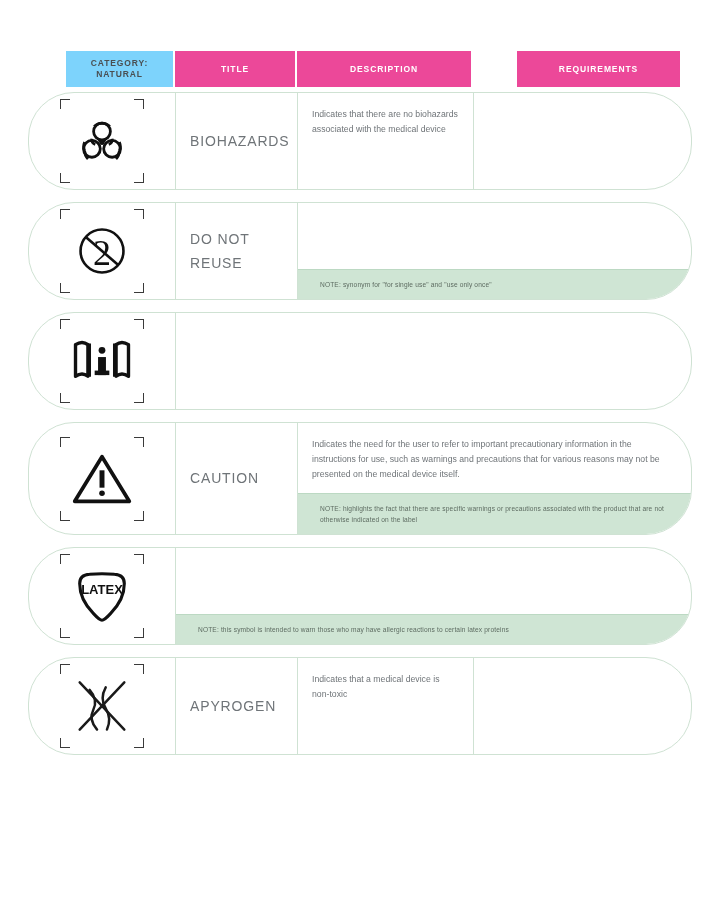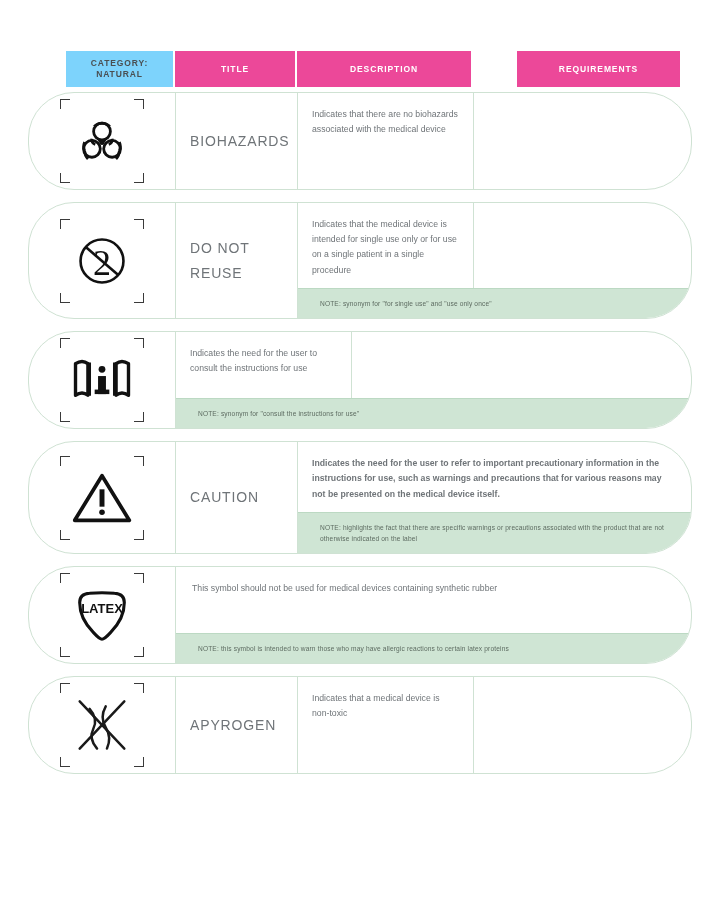--- a/index.html
+++ b/index.html
@@ -118,21 +118,20 @@
     box-sizing: border-box;
     padding: 14px 14px 10px 14px;
     font-size: 8.7px;
     line-height: 1.75;
     color: #6f7478;
   }
   .cell-desc.wide {
     width: auto;
     flex: 1 1 auto;
     border-right: none;
-    font-weight: bold;
   }
   .cell-req {
     flex: 1 1 auto;
     box-sizing: border-box;
     padding: 14px 14px 10px 16px;
     font-size: 8.7px;
     line-height: 1.75;
     color: #6f7478;
   }
   .note {
@@ -230,21 +229,20 @@
           <svg width="58" height="58" viewBox="0 0 100 100">
             <circle cx="50" cy="50" r="37" fill="none" stroke="#111" stroke-width="4.5"></circle>
             <text x="50" y="74" text-anchor="middle" font-family="Liberation Serif, serif" font-size="62" fill="#111">2</text>
             <line x1="22" y1="26" x2="78" y2="74" stroke="#111" stroke-width="4.5"></line>
           </svg>
         </div>
       </div>
       <div class="cell-title">DO NOT REUSE</div>
       <div class="cell-body">
         <div class="body-main">
-          <div class="cell-desc">Indicates that the medical device is intended for single use only or for use on a single patient in a single procedure</div>
           <div class="cell-req"></div>
         </div>
         <div class="note">NOTE: synonym for "for single use" and "use only once"</div>
       </div>
     </div>
 
     <div class="row">
       <div class="cell-icon">
         <div class="icon-frame">
           <span class="corner c-tl"></span>
@@ -255,27 +253,20 @@
             <path d="M8 16 q12 -8 22 0 l0 56 q-10 -8 -22 0 z" fill="none" stroke="#111" stroke-width="6" stroke-linejoin="round"></path>
             <path d="M102 16 q-12 -8 -22 0 l0 56 q10 -8 22 0 z" fill="none" stroke="#111" stroke-width="6" stroke-linejoin="round"></path>
             <line x1="33" y1="14" x2="33" y2="73" stroke="#111" stroke-width="5"></line>
             <line x1="77" y1="14" x2="77" y2="73" stroke="#111" stroke-width="5"></line>
             <circle cx="55" cy="26" r="6" fill="#111"></circle>
             <rect x="48" y="38" width="14" height="32" fill="#111"></rect>
             <rect x="42" y="62" width="26" height="8" fill="#111"></rect>
           </svg>
         </div>
       </div>
-      <div class="cell-body">
-        <div class="body-main">
-          <div class="cell-desc">Indicates the need for the user to consult the instructions for use</div>
-          <div class="cell-req"></div>
-        </div>
-        <div class="note">NOTE: synonym for "consult the instructions for use"</div>
-      </div>
     </div>
 
     <div class="row">
       <div class="cell-icon">
         <div class="icon-frame">
           <span class="corner c-tl"></span>
           <span class="corner c-tr"></span>
           <span class="corner c-bl"></span>
           <span class="corner c-br"></span>
           <svg width="62" height="56" viewBox="0 0 100 88">
@@ -302,21 +293,20 @@
           <span class="corner c-bl"></span>
           <span class="corner c-br"></span>
           <svg width="62" height="58" viewBox="0 0 100 92">
             <path d="M14 26 q0 -14 16 -15 q20 -2 40 0 q16 1 16 15 q0 26 -22 48 q-10 11 -14 11 q-4 0 -14 -11 q-22 -22 -22 -48 z" fill="none" stroke="#111" stroke-width="5" stroke-linejoin="round"></path>
             <text x="50" y="42" text-anchor="middle" font-family="Liberation Sans, sans-serif" font-size="21" font-weight="bold" fill="#111">LATEX</text>
           </svg>
         </div>
       </div>
       <div class="cell-body">
         <div class="body-main">
-          <div class="cell-req">This symbol should not be used for medical devices containing synthetic rubber</div>
         </div>
         <div class="note">NOTE: this symbol is intended to warn those who may have allergic reactions to certain latex proteins</div>
       </div>
     </div>
 
     <div class="row">
       <div class="cell-icon">
         <div class="icon-frame">
           <span class="corner c-tl"></span>
           <span class="corner c-tr"></span>

